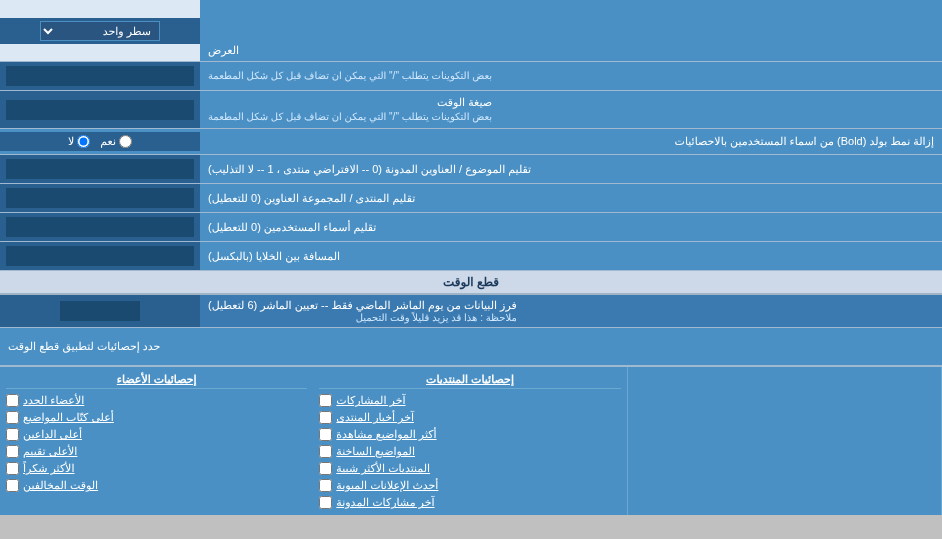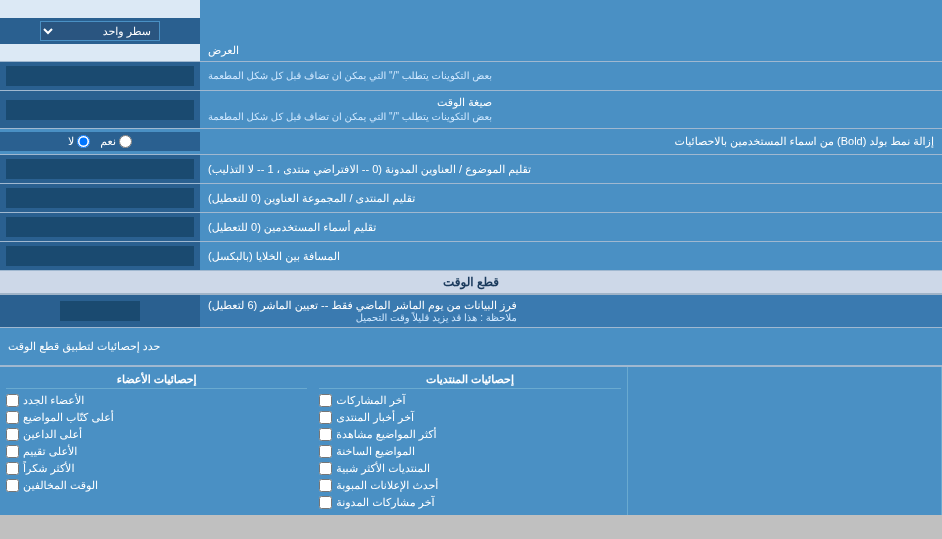--- a/index.html
+++ b/index.html
@@ -176,20 +176,21 @@
       border-right: none;
     }
     .checkbox-item {
       display: flex;
       justify-content: flex-end;
       gap: 4px;
       color: #fff;
       font-size: 11px;
       padding: 2px 0;
       direction: rtl;
+      text-decoration: underline;
     }
     .checkbox-item input[type="checkbox"] {
       accent-color: #fff;
     }
     
     .limit-row {
       display: flex;
       background: #4a90c4;
       border-bottom: 1px solid #a0b8d0;
       min-height: 26px;

